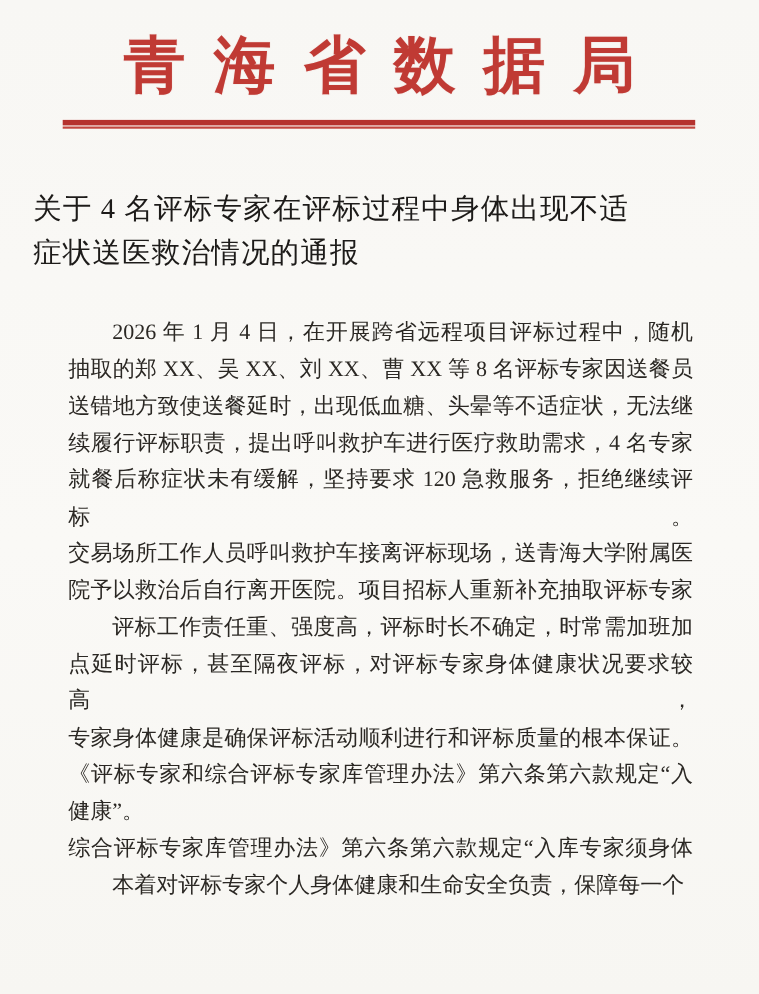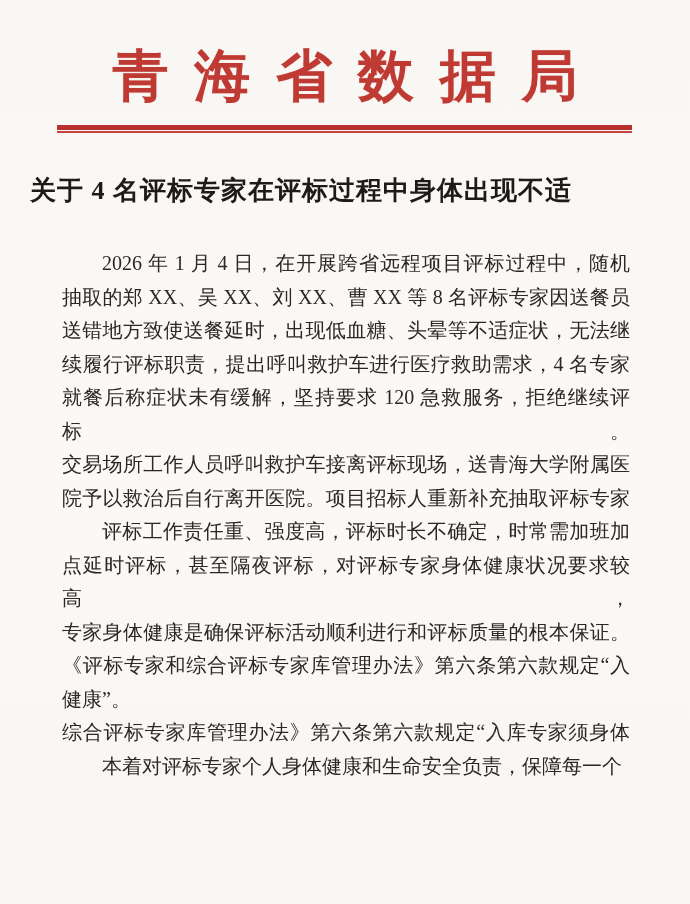--- a/index.html
+++ b/index.html
@@ -14,21 +14,21 @@
     font-family: "Liberation Serif", "DejaVu Serif", serif;
     position: relative;
   }
   .page {
     position: relative;
     width: 690px;
     height: 904px;
   }
   
   .letterhead {
-    margin-top: 44px;
+    margin-top: 28px;
     text-align: center;
     font-size: 56px;
     line-height: 64px;
     font-weight: 700;
     color: #c03a34;
     letter-spacing: 0.46em;
     padding-left: 0.46em; 
     text-shadow: 0 0 1px rgba(192, 58, 52, 0.35);
     white-space: nowrap;
   }
@@ -39,25 +39,25 @@
     height: 5px;
     background: #b5322e;
   }
   .red-rule .thin {
     height: 2px;
     margin-top: 1px;
     background: #c2463f;
   }
   
   .doc-title {
-    margin: 38px 30px 0 30px;
+    margin: 53px 30px 0 30px;
     text-align: center;
     font-size: 26px;
     line-height: 40px;
-    font-weight: 700;
+    font-weight: 400;
     color: #1d1b19;
     letter-spacing: 1px;
   }
   
   .body-text {
     margin: 36px 60px 0 62px;
     font-size: 20px;
     line-height: 33.5px;
     color: #2b2824;
   }
@@ -84,20 +84,21 @@
 
   <div class="letterhead">青海省数据局</div>
 
   <div class="red-rule">
     <div class="thick"></div>
     <div class="thin"></div>
   </div>
 
   <h1 class="doc-title">
     <span class="bl">关于 4 名评标专家在评标过程中身体出现不适</span>
+    <span class="bl">症状送医救治情况的通报</span>
   </h1>
 
   <div class="body-text">
     <p>
       <span class="bl ind fill">2026 年 1 月 4 日，在开展跨省远程项目评标过程中，随机</span>
       <span class="bl fill">抽取的郑 XX、吴 XX、刘 XX、曹 XX 等 8 名评标专家因送餐员</span>
       <span class="bl fill">送错地方致使送餐延时，出现低血糖、头晕等不适症状，无法继</span>
       <span class="bl fill">续履行评标职责，提出呼叫救护车进行医疗救助需求，4 名专家</span>
       <span class="bl fill">就餐后称症状未有缓解，坚持要求 120 急救服务，拒绝继续评标。</span>
       <span class="bl fill">交易场所工作人员呼叫救护车接离评标现场，送青海大学附属医</span>

